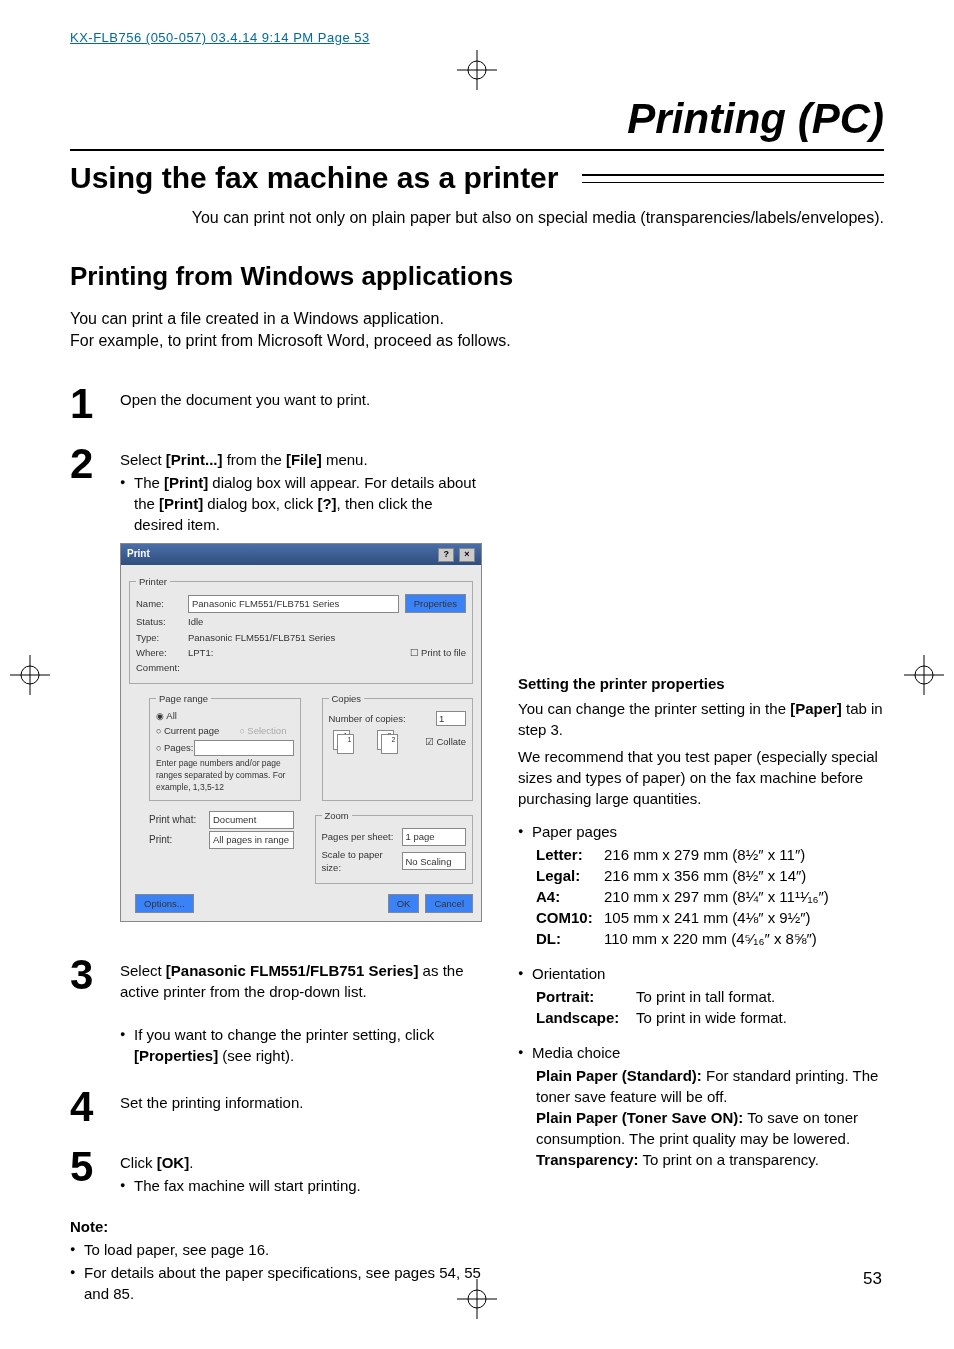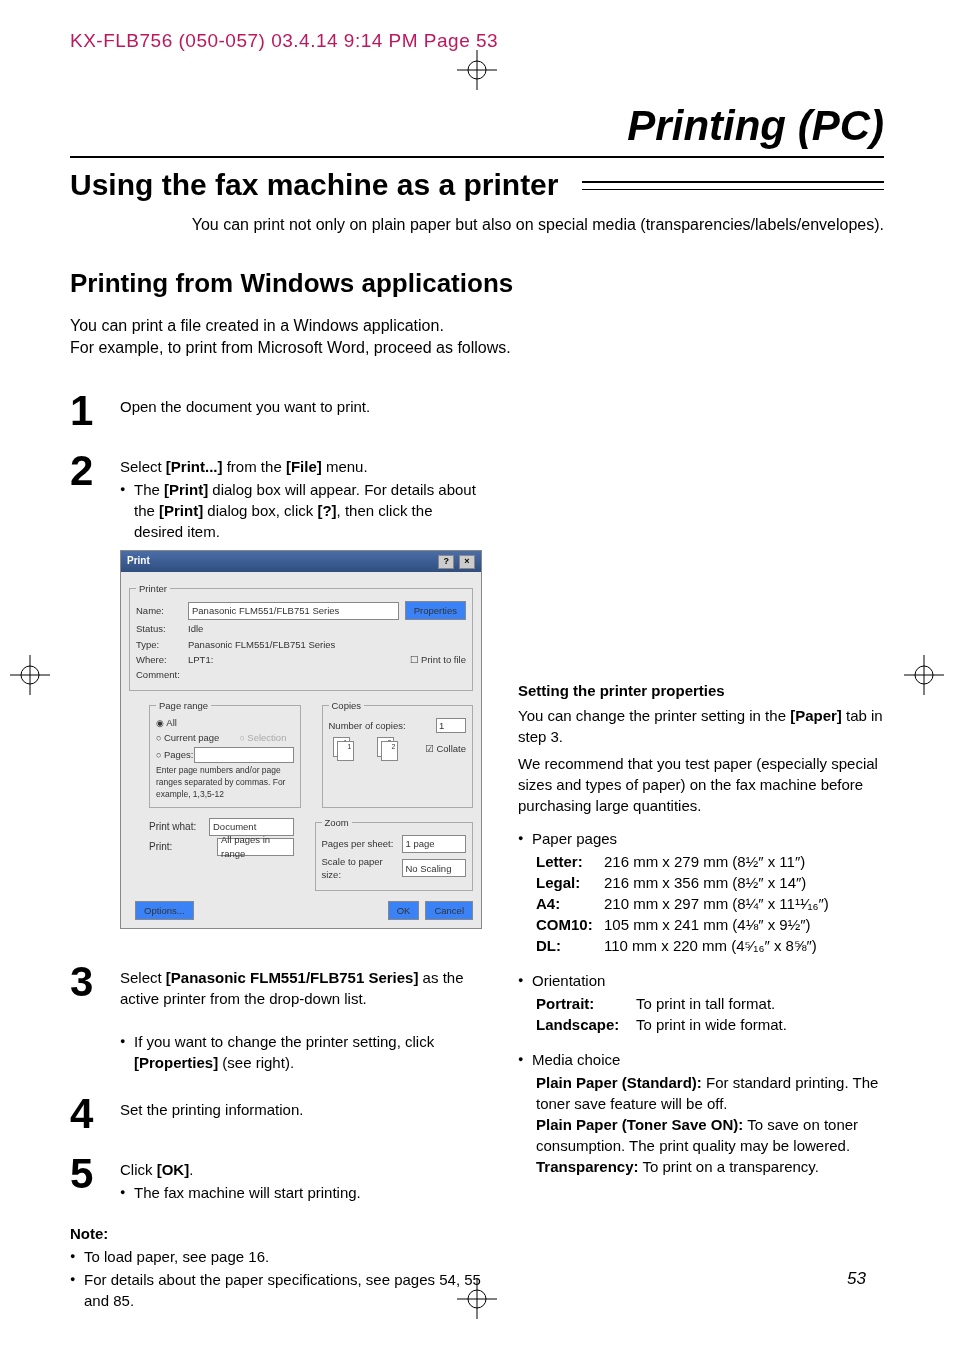--- a/index.html
+++ b/index.html
@@ -11,24 +11,25 @@
     width: 954px;
   }
   .page {
     position: relative;
     width: 954px;
     height: 1349px;
     box-sizing: border-box;
     padding: 30px 70px 40px 70px;
   }
   .header-slug {
-    font-size: 19px;
-    color: #be185d;
+    font-size: 13px;
+    color: #0369a1;
     letter-spacing: 0.5px;
     margin-bottom: 8px;
+    text-decoration: underline;
   }
   .crop-top {
     position: absolute;
     top: 50px;
     left: 50%;
     transform: translateX(-50%);
     width: 40px;
     height: 40px;
     pointer-events: none;
   }
@@ -151,22 +152,21 @@
   .size-label {
     width: 68px;
     font-weight: bold;
   }
   .orient-row { display:flex; }
   .orient-label { width: 100px; font-weight: bold; }
   .strong { font-weight: bold; }
   .page-num {
     position: absolute;
     bottom: 60px;
-    right: 88px;
-    font-style: italic;
+    right: 72px;
     font-size: 17px;
   }
 
   
   .dialog {
     width: 360px;
     border: 1px solid #888;
     background: #e9e9e9;
     font-size: 10px;
     color: #333;
@@ -389,21 +389,21 @@
                 </fieldset>
               </div>
 
               <div class="two-col">
                 <div style="flex:1">
                   <div class="row" style="margin-top:6px">
                     <span class="lbl" style="width:60px">Print what:</span>
                     <span class="dropdown">Document</span>
                   </div>
                   <div class="row">
-                    <span class="lbl" style="width:68px">Print:</span>
+                    <span class="lbl" style="width:60px">Print:</span>
                     <span class="dropdown">All pages in range</span>
                   </div>
                 </div>
                 <fieldset>
                   <legend>Zoom</legend>
                   <div class="row">
                       <span style="width:80px">Pages per sheet:</span>
                       <span class="dropdown">1 page</span>
                     </div>
                   <div class="row">

